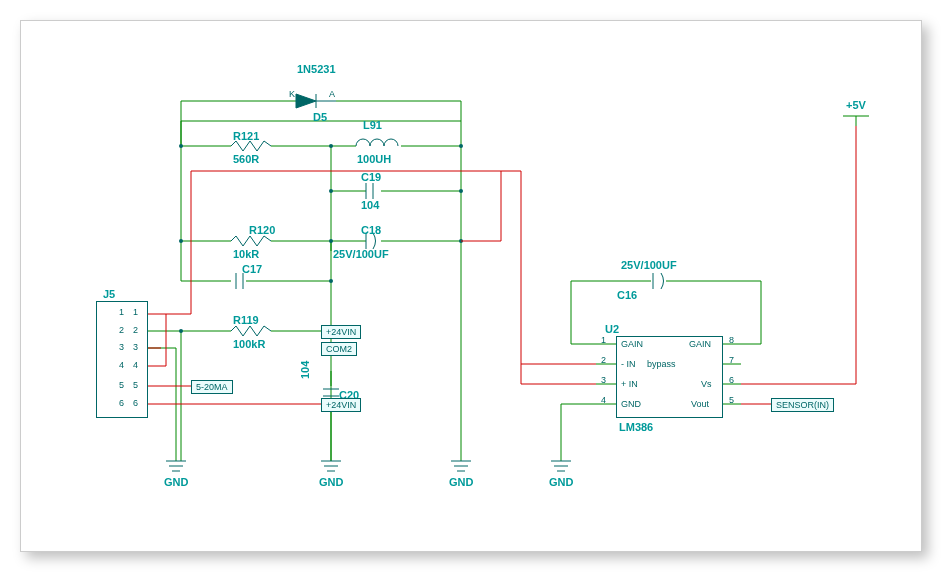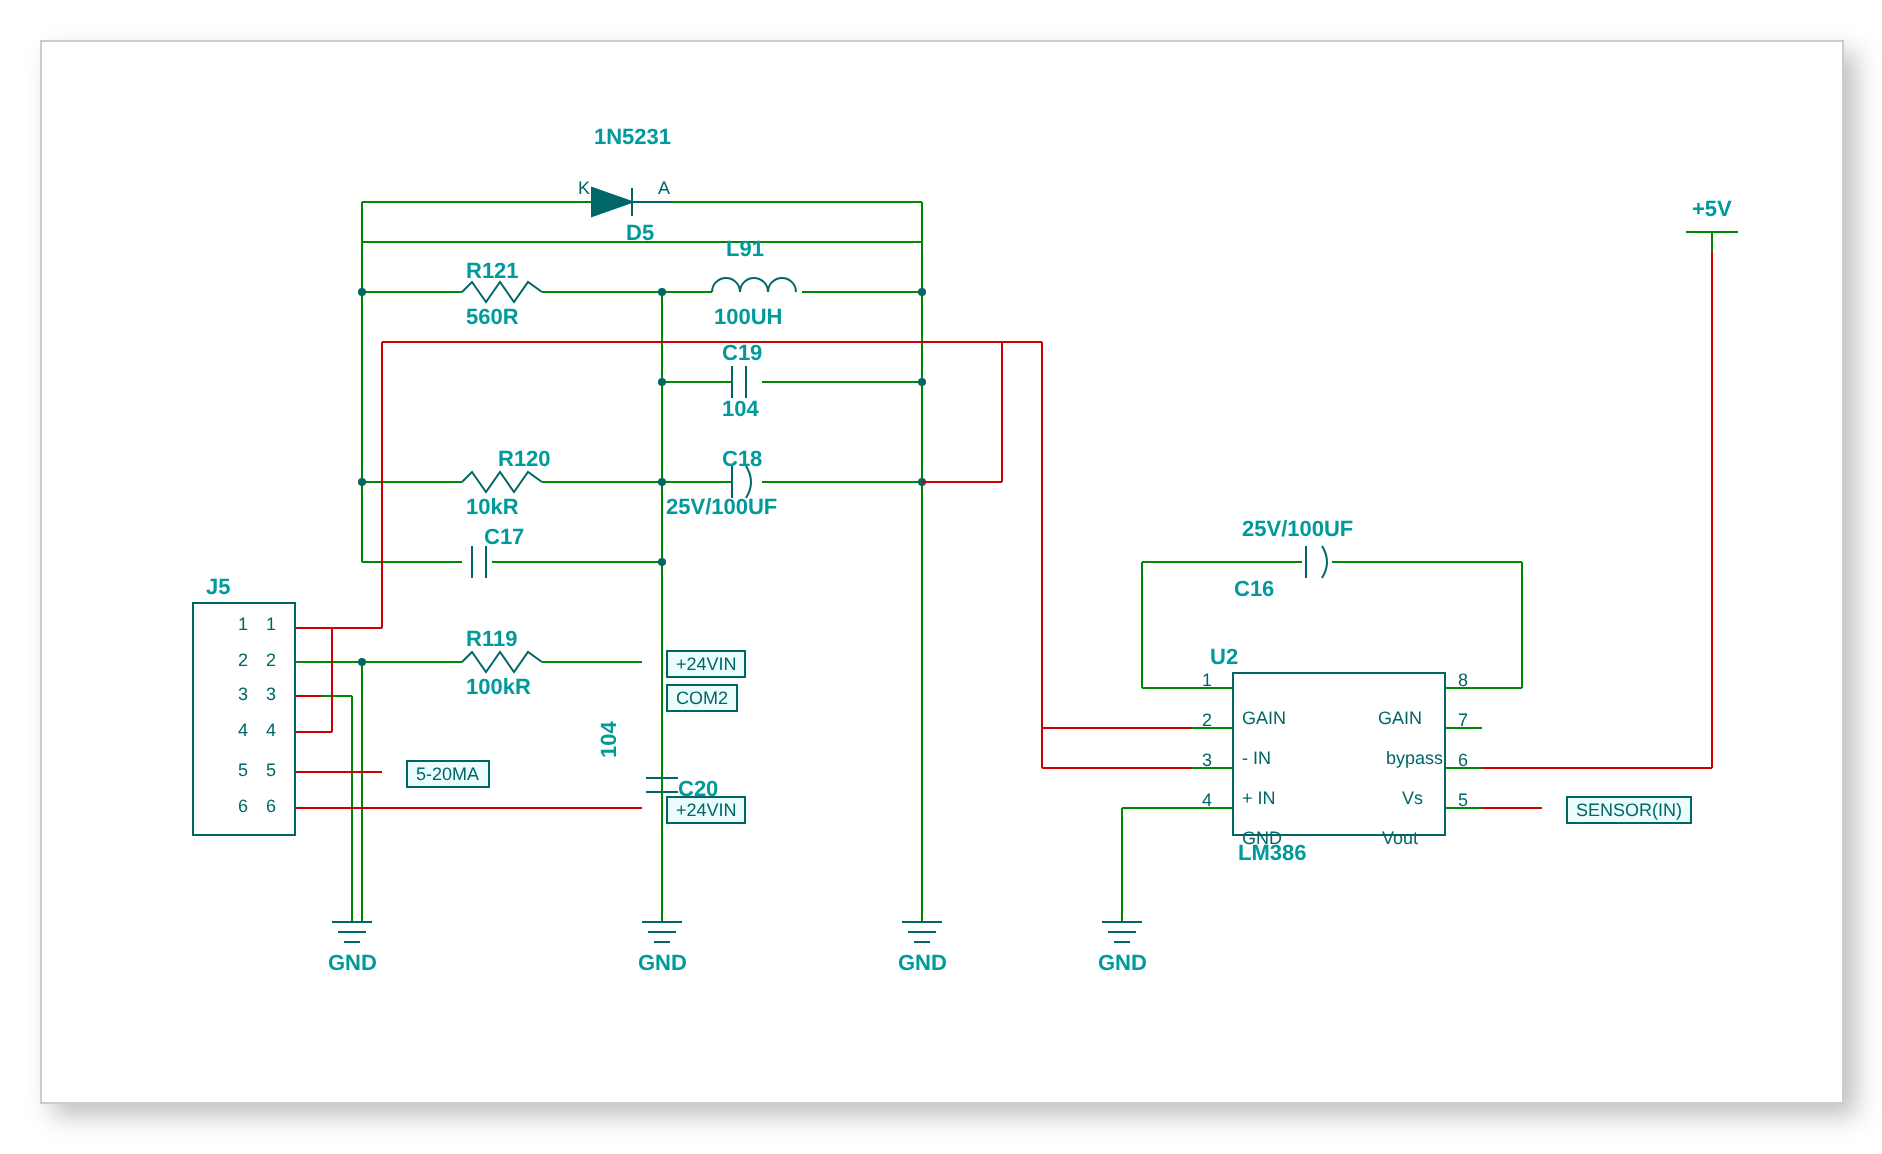--- a/index.html
+++ b/index.html
@@ -37,32 +37,30 @@
   }
   .lbl.small { font-size: 9px; font-weight: normal; color: #006666; }
   .netlabel {
     position: absolute;
     border: 1px solid #006666;
     padding: 0 4px;
     font-size: 9px;
     color: #006666;
     background: #eafcfc;
     line-height: 12px;
-    margin-left: 12px;
   }
   .ic-box {
     position: absolute;
     border: 1.5px solid #006666;
     background: #fff;
   }
   .ic-pin {
     position: absolute;
     font-size: 9px;
     color: #006666;
-    margin-top: 15px;
   }
   .pinnum {
     position: absolute;
     font-size: 9px;
     color: #006666;
   }
   .connector {
     position: absolute;
     border: 1.5px solid #006666;
     background: #fff;
@@ -302,20 +300,20 @@
 <div class="pinnum" style="left:540px;top:314px">2</div>
 <div class="ic-pin" style="left:560px;top:318px">- IN</div>
 <div class="pinnum" style="left:540px;top:334px">3</div>
 <div class="ic-pin" style="left:560px;top:338px">+ IN</div>
 <div class="pinnum" style="left:540px;top:354px">4</div>
 <div class="ic-pin" style="left:560px;top:358px">GND</div>
 
 <div class="pinnum" style="left:668px;top:294px">8</div>
 <div class="ic-pin" style="left:628px;top:298px">GAIN</div>
 <div class="pinnum" style="left:668px;top:314px">7</div>
-<div class="ic-pin" style="left:632px;top:318px">bypass</div>
+<div class="ic-pin" style="left:586px;top:318px">bypass</div>
 <div class="pinnum" style="left:668px;top:334px">6</div>
 <div class="ic-pin" style="left:640px;top:338px">Vs</div>
 <div class="pinnum" style="left:668px;top:354px">5</div>
 <div class="ic-pin" style="left:630px;top:358px">Vout</div>
 
 </div>
 </div>
 
 </body></html>

